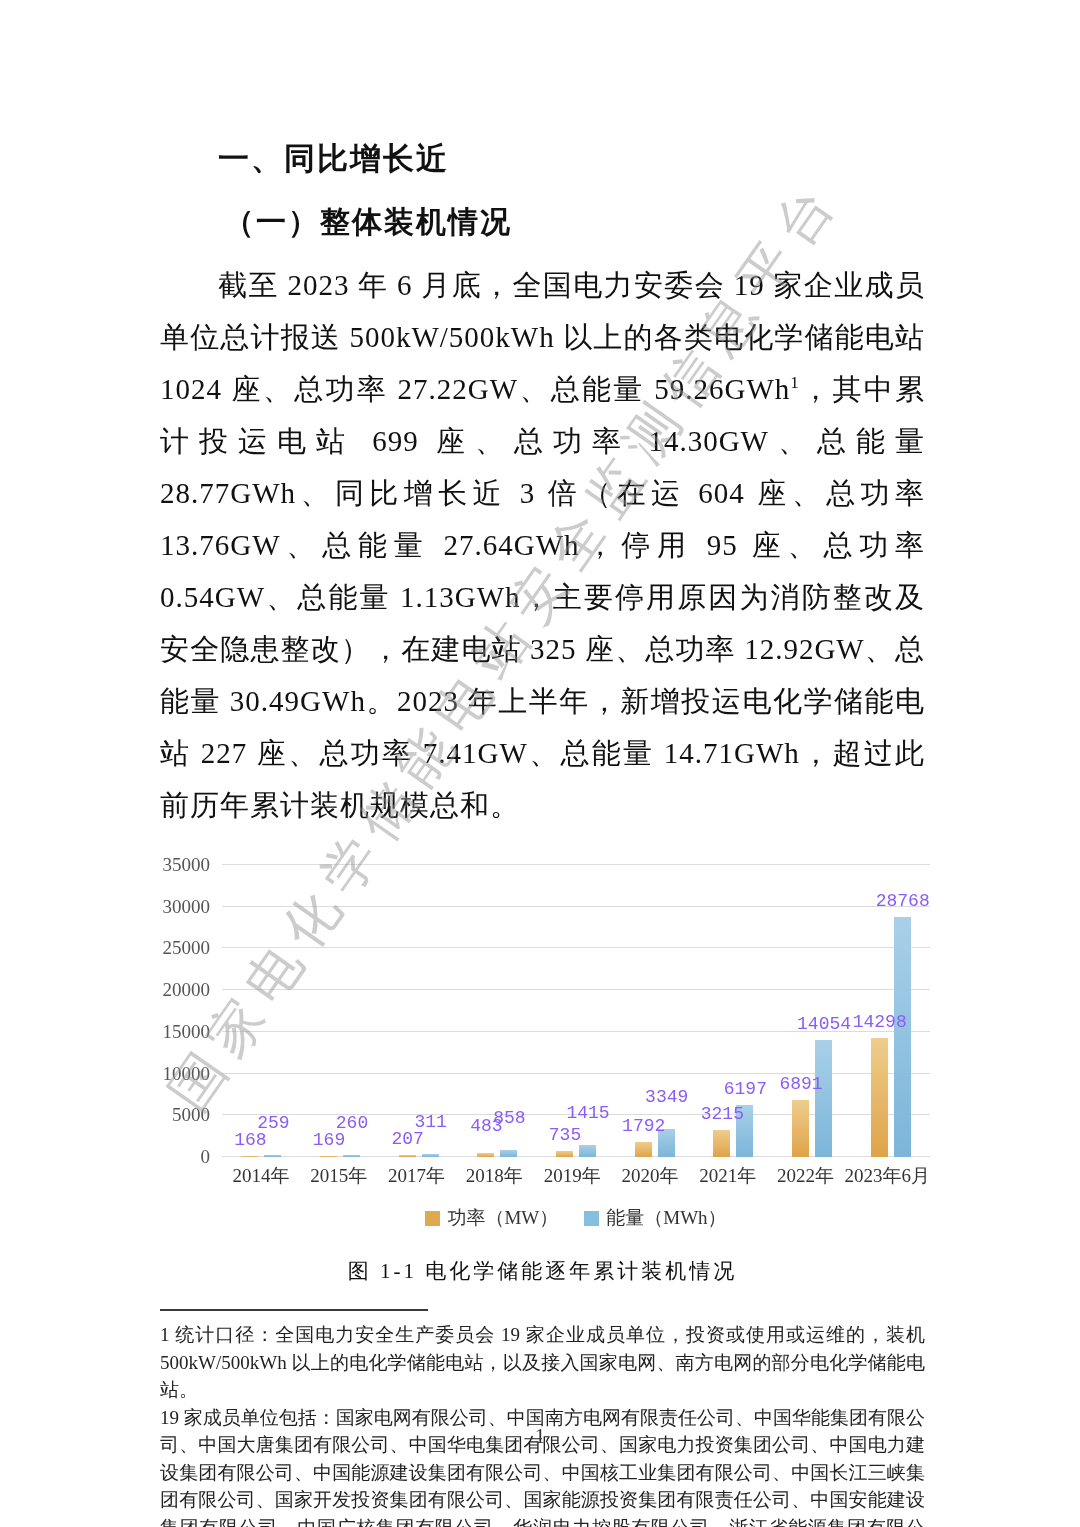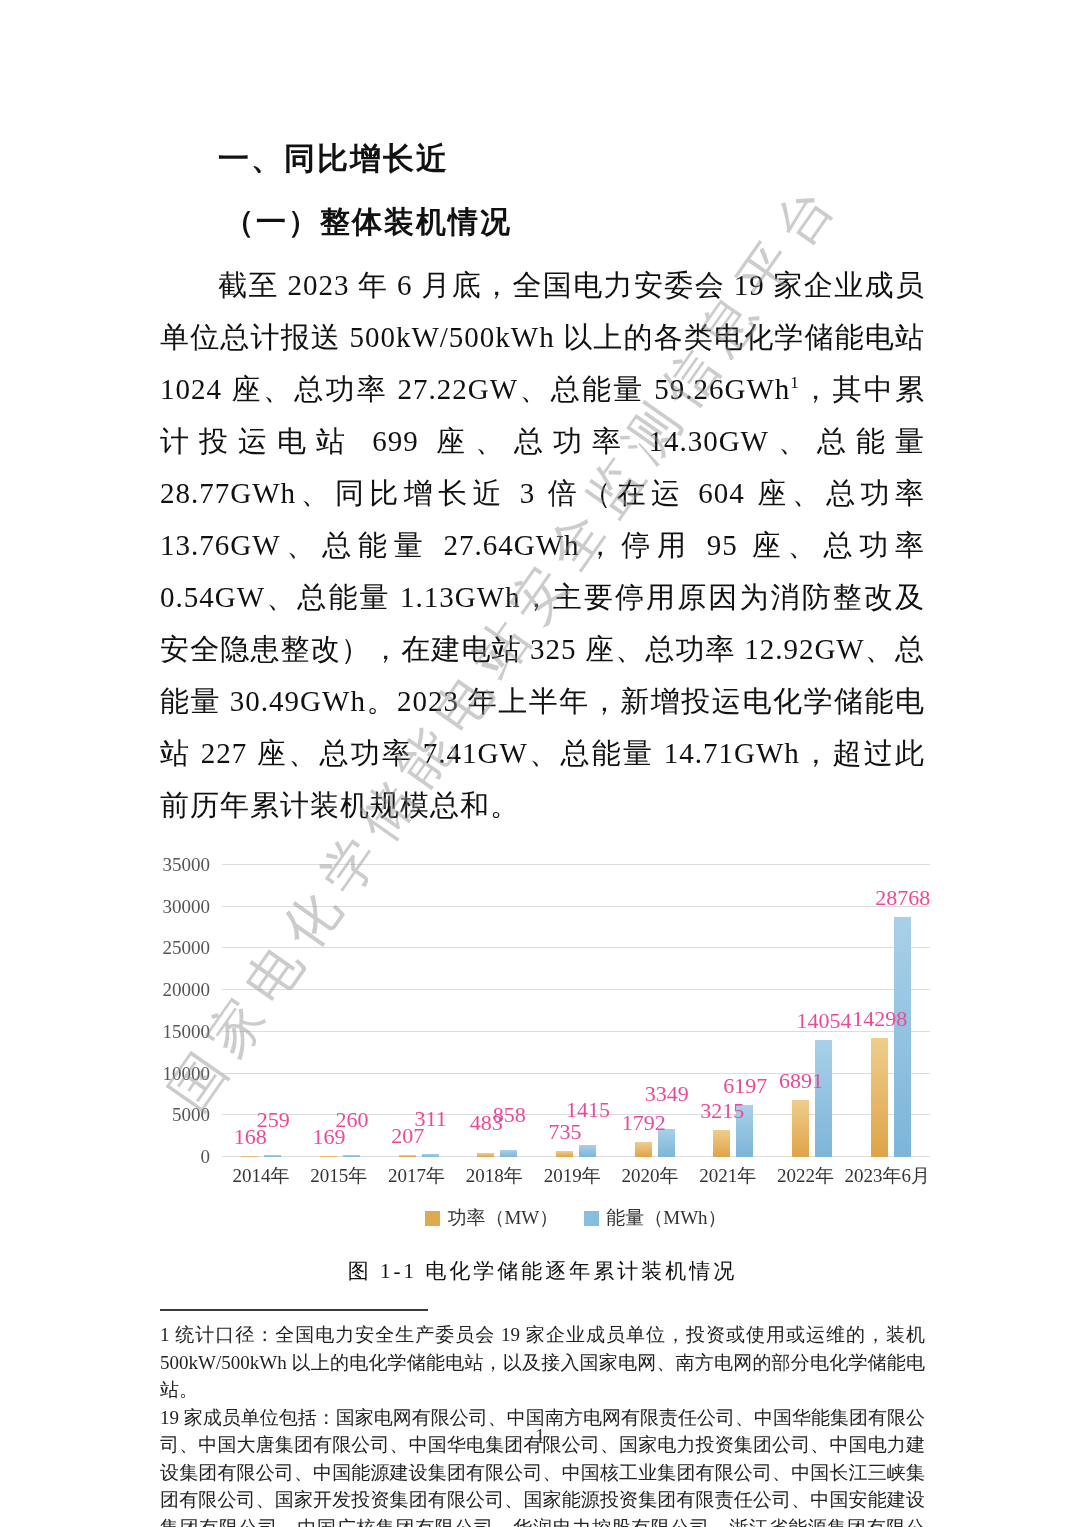--- a/index.html
+++ b/index.html
@@ -21,22 +21,22 @@
   .y-axis{position:absolute;left:0;top:0;width:56px;height:292px;margin-top:8px;}
   .ytick{position:absolute;right:6px;font-size:19px;color:#555;
          font-family:"Liberation Serif","DejaVu Serif",serif;}
   .plot{position:absolute;left:62px;top:8px;right:0;height:292px;}
   .gridline{position:absolute;left:0;right:0;height:1px;background:#dcdcdc;}
   .groups{position:absolute;left:0;right:0;bottom:0;top:0;display:flex;}
   .group{flex:1;position:relative;}
   .bar{position:absolute;bottom:0;width:17px;}
   .bar.p{left:calc(50% - 20px);background:linear-gradient(#efcd8c,#dfa348);}
   .bar.e{left:calc(50% + 3px);background:linear-gradient(#a9d0e8,#7cb5d9);}
-  .val{position:absolute;font-size:22px;color:#ec4899;white-space:nowrap;
-       transform:translateX(-50%);font-family:Liberation Serif, serif;}
+  .val{position:absolute;font-size:18px;color:#8b5cf6;white-space:nowrap;
+       transform:translateX(-50%);font-family:Liberation Mono, monospace;}
   .val.p{left:calc(50% - 11px);}
   .val.e{left:calc(50% + 12px);}
   .xrow{display:flex;margin-left:62px;margin-top:6px;}
   .xlabel{flex:1;text-align:center;font-size:19px;color:#333;white-space:nowrap;}
   .legend{display:flex;justify-content:center;gap:26px;margin-top:16px;margin-left:62px;}
   .legend-item{display:flex;align-items:center;gap:7px;font-size:19px;color:#333;}
   .swatch{width:15px;height:15px;display:inline-block;}
   .caption{margin:26px 0 0 0;text-align:center;font-size:21px;letter-spacing:3px;}
   .fn-divider{width:268px;border-top:2px solid #3a3a3a;margin:24px 0 10px 0;}
   .footnotes p{margin:0;font-size:19px;line-height:27.5px;text-align:justify;color:#222;}

